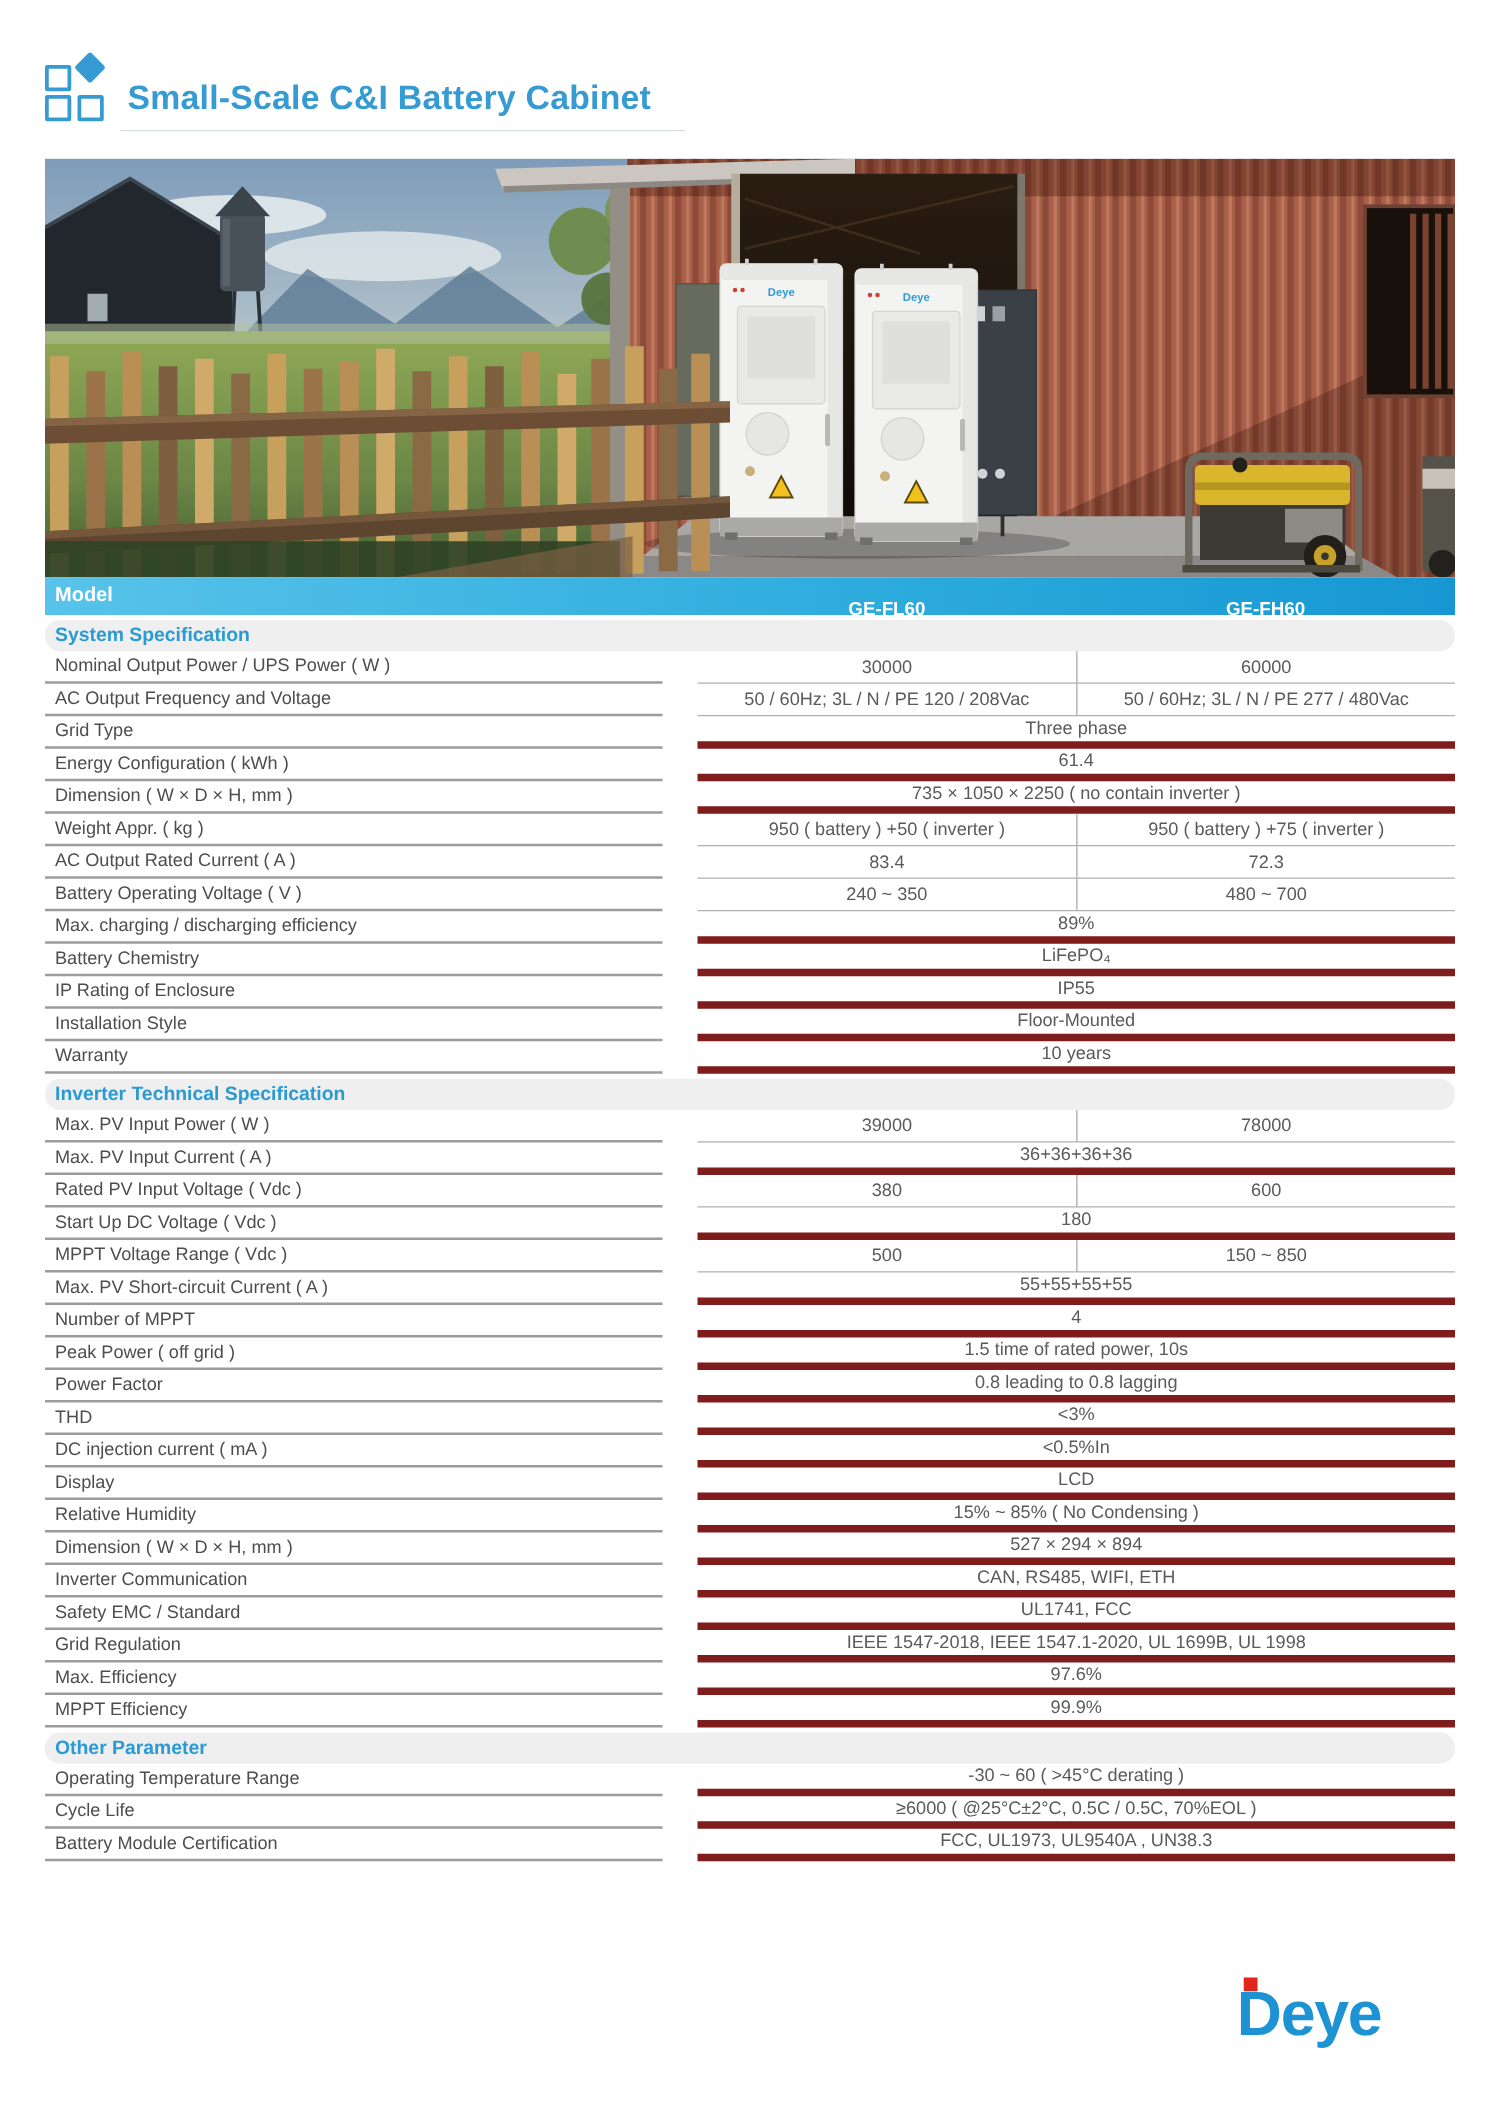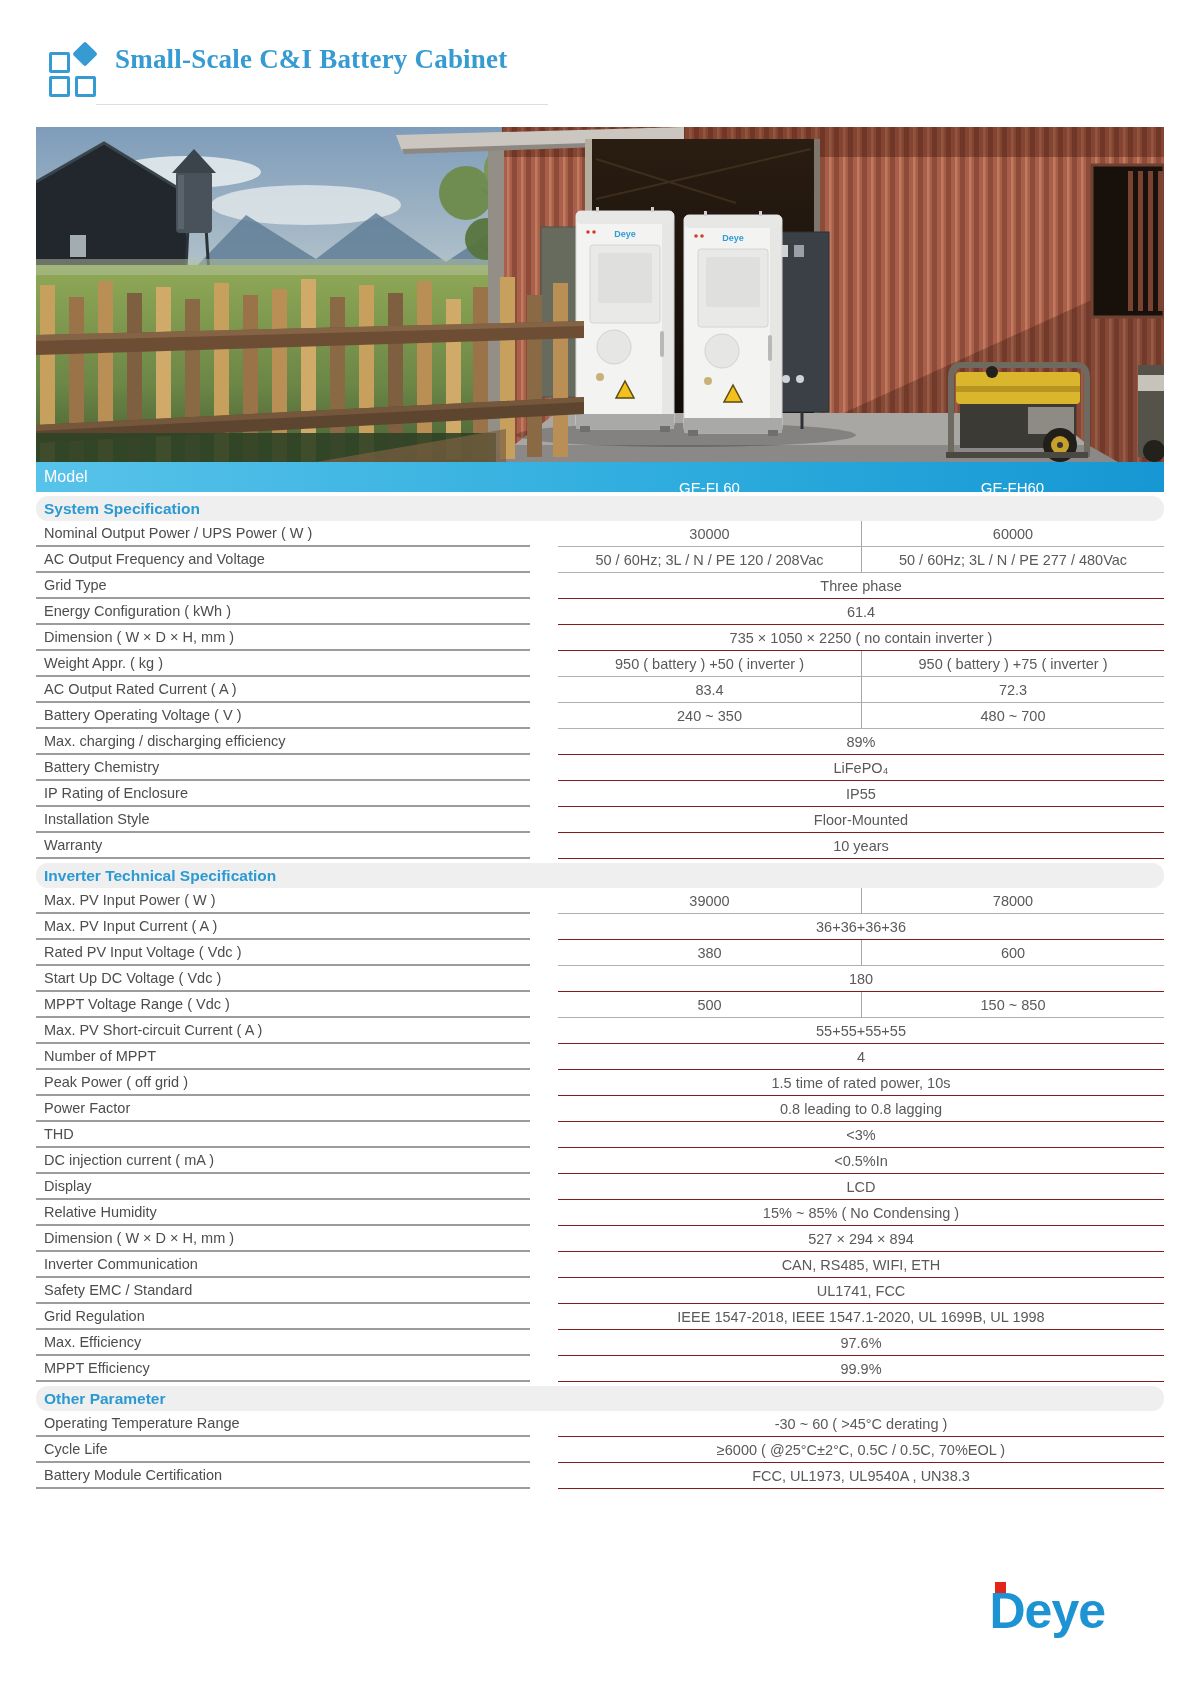--- a/index.html
+++ b/index.html
@@ -1,47 +1,47 @@
 <!DOCTYPE html>
 <html><head>
 <meta charset="utf-8">
 <style>
   html,body{margin:0;padding:0;background:#fff;}
   .page{position:relative;width:1200px;height:1696px;background:#ffffff;
         font-family:"Liberation Sans",sans-serif;overflow:hidden;}
 
   
-  .hdr{position:absolute;top:44px;left:49px;display:flex;align-items:flex-start;font-family:Liberation Serif, serif;}
+  .hdr{position:absolute;top:44px;left:36px;display:flex;align-items:flex-end;}
   .mark{position:relative;width:52px;height:50px;}
   .mark .sq{position:absolute;width:15px;height:15px;border:3.5px solid #369bd3;border-radius:2px;}
   .mark .sq.s1{left:0;top:8px;}
   .mark .sq.s2{left:0;top:32px;}
   .mark .sq.s3{left:26px;top:32px;}
   .mark .dia{position:absolute;left:27px;top:1px;width:18px;height:18px;background:#369bd3;
              border-radius:2px;transform:rotate(45deg);}
   h1.title{margin:0 0 0 14px;font-size:27px;font-weight:bold;color:#369bd3;letter-spacing:.2px;}
   .title-underline{position:absolute;top:104px;left:96px;width:452px;border-top:1px solid #d9dfe3;}
 
   
   .photo{position:absolute;top:127px;left:36px;width:1128px;height:335px;overflow:hidden;background:#9eb0bd;}
 
   
   .spec{position:absolute;top:462px;left:36px;width:1128px;}
-  .thead{height:30px;display:flex;align-items:center;color:#fff;font-weight:normal;
+  .thead{height:30px;display:flex;align-items:center;color:#fff;font-weight:bold;
          background:linear-gradient(90deg,#58c3ea 0%,#2fadde 55%,#1697d3 100%);}
   .th-model{width:522px;padding-left:8px;box-sizing:border-box;font-size:16px;}
   .th-col{width:303px;text-align:center;font-size:15px;margin-top:20px;}
   .section-band{margin-top:4px;height:25px;background:#efefef;display:flex;align-items:center;
                 padding-left:8px;box-sizing:border-box;color:#2b9ad2;font-weight:bold;font-size:15.5px;border-radius:12px;}
   .row{display:flex;height:26px;font-size:14.5px;color:#5a5a5a;}
   .cell-label{width:494px;padding-left:8px;box-sizing:border-box;display:flex;align-items:center;
               border-bottom:2px solid #9c9c9c;color:#4d4d4d;}
   .gap{width:28px;}
   .cell-span{width:606px;box-sizing:border-box;display:flex;align-items:center;justify-content:center;
-             border-bottom:1px solid #7f1d1d;text-align:center;}
+             border-bottom:6px solid #7f1d1d;text-align:center;}
   .cell-val{width:303px;box-sizing:border-box;display:flex;align-items:center;justify-content:center;
             border-bottom:1px solid #b0b0b0;text-align:center;}
   .cell-val.second{border-left:1px solid #a8a8a8;}
 
   
   .deye{position:absolute;top:1586px;right:95px;line-height:1;}
   .deye .word{font-size:50px;font-weight:bold;color:#1e93d4;letter-spacing:-1px;}
   .deye .dot{position:absolute;left:6px;top:-4px;width:11px;height:11px;background:#e1251b;}
 </style>
 </head>

